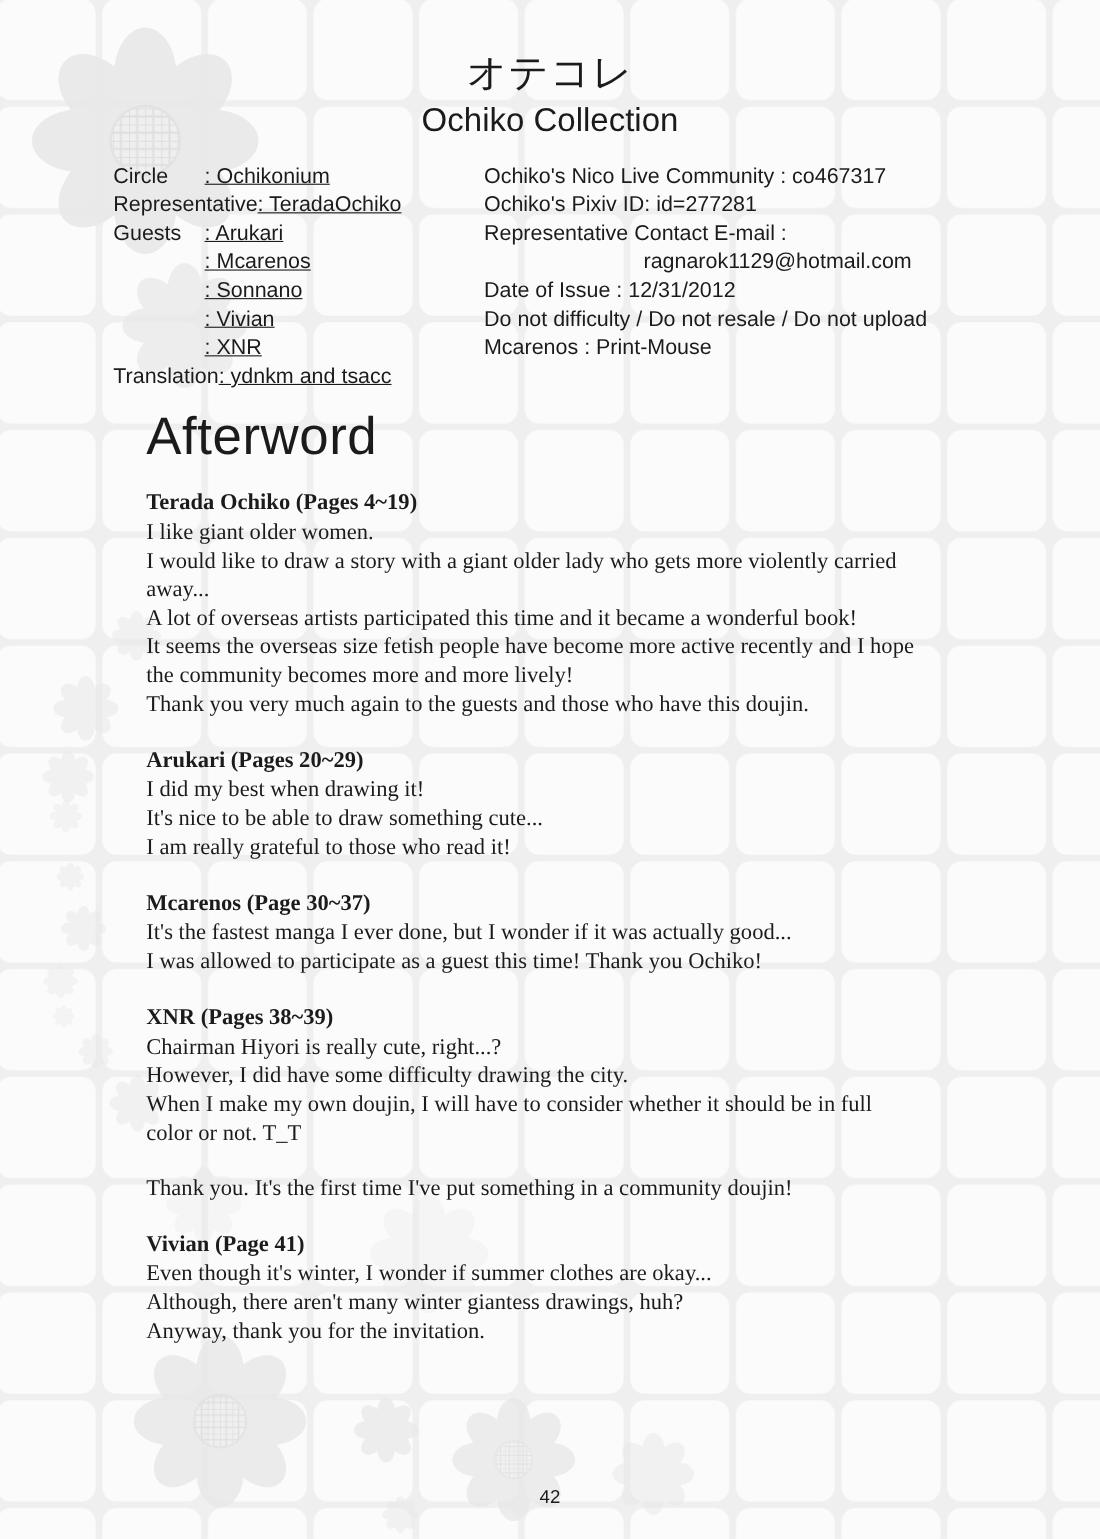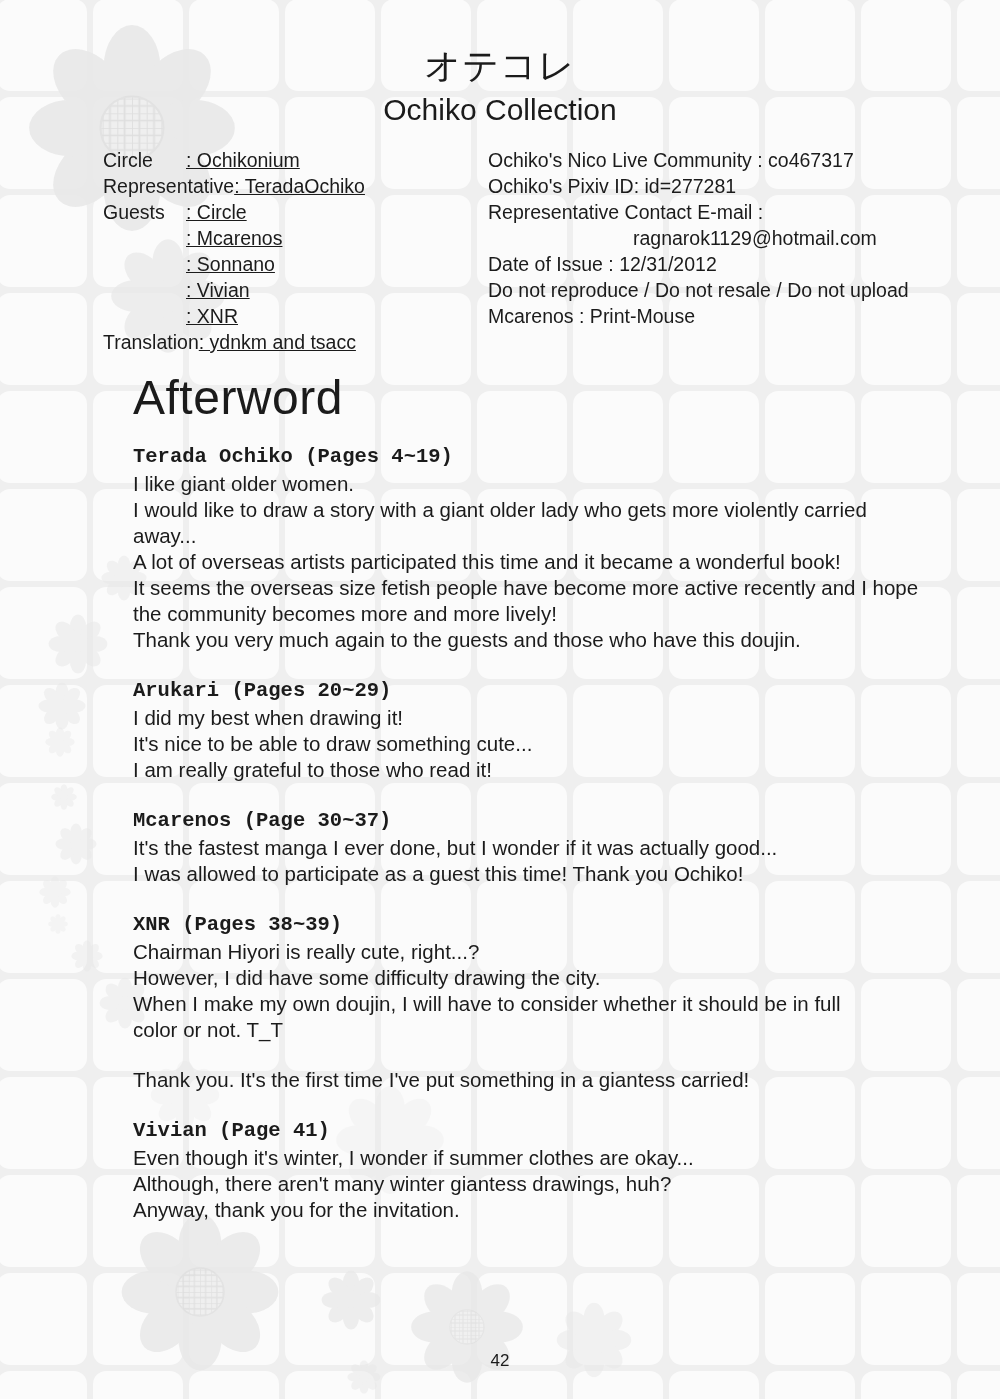--- a/index.html
+++ b/index.html
@@ -21,38 +21,38 @@
   .title-jp{
     position:absolute;top:42px;left:0;width:100%;margin:0;
     text-align:center;font-size:36px;font-weight:500;letter-spacing:1px;
   }
   .title-en{
     position:absolute;top:93px;left:0;width:100%;margin:0;
     text-align:center;font-size:30px;font-weight:400;
   }
 
   .credits-left{position:absolute;left:103px;top:147px;text-decoration:underline;}
-  .credits-right{position:absolute;left:440px;top:147px;margin-left:48px;}
+  .credits-right{position:absolute;left:440px;top:147px;}
   .cred-row{line-height:26px;font-size:19.5px;white-space:nowrap;}
   .cred-label{display:inline-block;min-width:83px;}
   .cred-row.indent{padding-left:145px;}
 
   .afterword-heading{
     position:absolute;left:133px;top:370px;margin:0;
     font-size:48px;font-weight:400;letter-spacing:0.5px;
   }
 
   #sections{position:absolute;left:133px;top:443px;width:760px;}
   .section{margin:0 0 24px 0;}
   .section-header{
     font-size:20.5px;font-weight:700;line-height:28px;white-space:nowrap;
-    font-family:Liberation Mono, monospace;
+    font-family:Liberation Serif, serif;
   }
   .section-line{
-    font-family:Liberation Sans, sans-serif;
+    font-family:Liberation Serif, serif;
     font-size:20.5px;line-height:26px;white-space:nowrap;
   }
 
   .page-number{
     position:absolute;left:0;top:1351px;width:100%;
     text-align:center;font-size:17px;line-height:20px;
   }
 </style>
 </head>
 <body>
@@ -116,34 +116,34 @@
 
   <div class="content">
 
     <h1 class="title-jp" lang="ja">オテコレ</h1>
 
     <h2 class="title-en">Ochiko Collection</h2>
 
     <div class="credits-left" id="credits-left">
         <div class="cred-row"><span class="cred-label">Circle</span><span class="cred-value">: Ochikonium</span></div>
         <div class="cred-row"><span class="cred-label">Representative</span><span class="cred-value">: TeradaOchiko</span></div>
-        <div class="cred-row"><span class="cred-label">Guests</span><span class="cred-value">: Circle</span></div>
+        <div class="cred-row"><span class="cred-label">Guests</span><span class="cred-value">: Arukari</span></div>
         <div class="cred-row"><span class="cred-label"></span><span class="cred-value">: Mcarenos</span></div>
         <div class="cred-row"><span class="cred-label"></span><span class="cred-value">: Sonnano</span></div>
         <div class="cred-row"><span class="cred-label"></span><span class="cred-value">: Vivian</span></div>
         <div class="cred-row"><span class="cred-label"></span><span class="cred-value">: XNR</span></div>
         <div class="cred-row"><span class="cred-label">Translation</span><span class="cred-value">: ydnkm and tsacc</span></div>
       </div>
     <div class="credits-right" id="credits-right">
         <div class="cred-row">Ochiko's Nico Live Community : co467317</div>
         <div class="cred-row">Ochiko's Pixiv ID: id=277281</div>
         <div class="cred-row">Representative Contact E-mail :</div>
         <div class="cred-row indent">ragnarok1129@hotmail.com</div>
         <div class="cred-row">Date of Issue : 12/31/2012</div>
-        <div class="cred-row">Do not reproduce / Do not resale / Do not upload</div>
+        <div class="cred-row">Do not difficulty / Do not resale / Do not upload</div>
         <div class="cred-row">Mcarenos : Print-Mouse</div>
       </div>
 
     <h2 class="afterword-heading">Afterword</h2>
 
     <div id="sections">
         <section class="section">
           <div class="section-header">Terada Ochiko (Pages 4~19)</div>
           <div class="section-line">I like giant older women.</div>
           <div class="section-line">I would like to draw a story with a giant older lady who gets more violently carried</div>
@@ -165,21 +165,21 @@
           <div class="section-line">I was allowed to participate as a guest this time! Thank you Ochiko!</div>
         </section>
         <section class="section">
           <div class="section-header">XNR (Pages 38~39)</div>
           <div class="section-line">Chairman Hiyori is really cute, right...?</div>
           <div class="section-line">However, I did have some difficulty drawing the city.</div>
           <div class="section-line">When I make my own doujin, I will have to consider whether it should be in full</div>
           <div class="section-line">color or not. T_T</div>
         </section>
         <section class="section">
-          <div class="section-line">Thank you. It's the first time I've put something in a giantess carried!</div>
+          <div class="section-line">Thank you. It's the first time I've put something in a community doujin!</div>
         </section>
         <section class="section">
           <div class="section-header">Vivian (Page 41)</div>
           <div class="section-line">Even though it's winter, I wonder if summer clothes are okay...</div>
           <div class="section-line">Although, there aren't many winter giantess drawings, huh?</div>
           <div class="section-line">Anyway, thank you for the invitation.</div>
         </section>
       </div>
 
     <div class="page-number">42</div>

